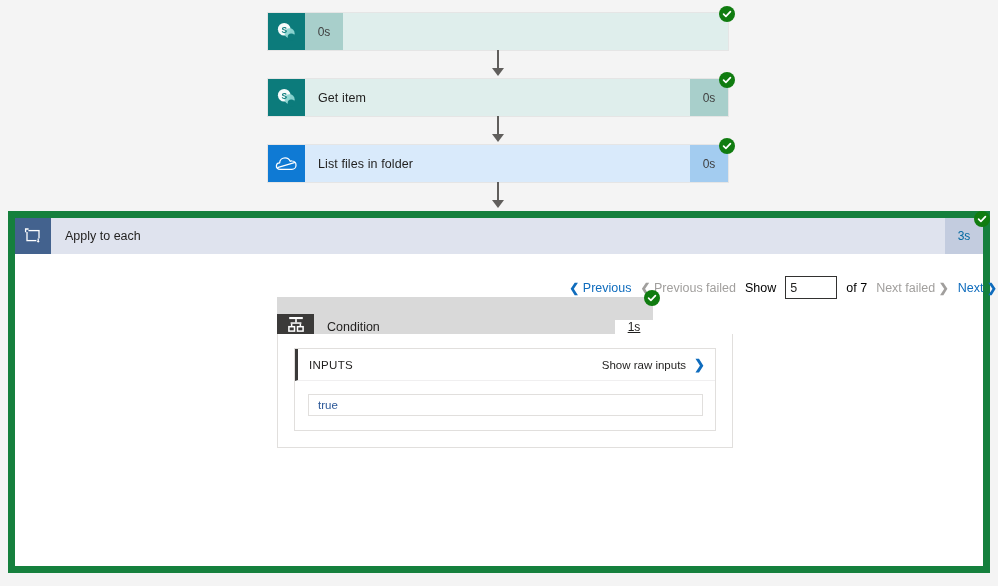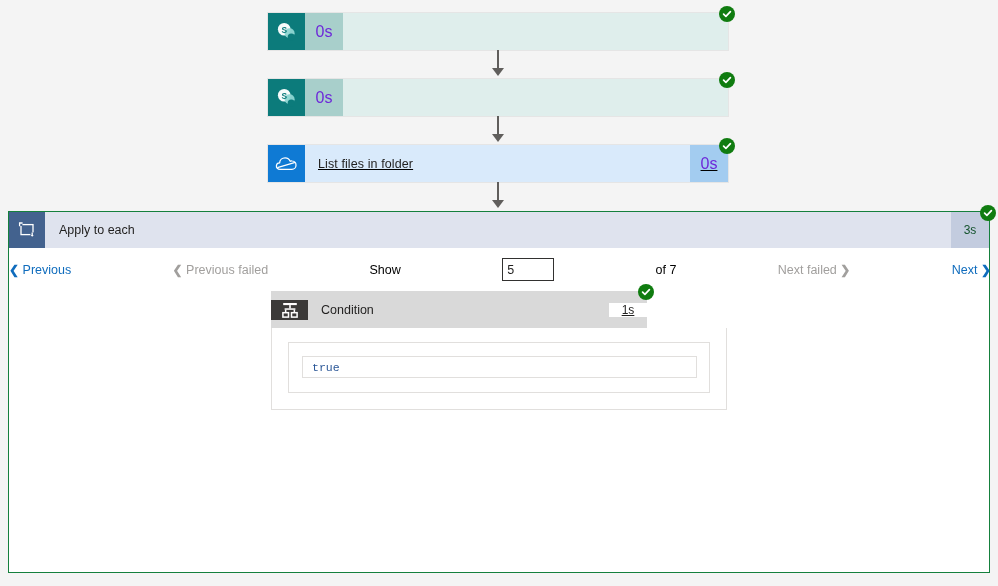--- a/index.html
+++ b/index.html
@@ -27,38 +27,38 @@
     flex: 1;
     display: flex; align-items: center;
     padding-left: 13px;
     font-size: 12.5px;
     color: #201f1e;
     letter-spacing: .1px;
   }
   .card .duration {
     width: 38px; min-width: 38px;
     display: flex; align-items: center; justify-content: center;
-    font-size: 16px;
-    color: #6d28d9;
+    font-size: 12px;
+    color: #404040;
   }
   .status-badge {
     position: absolute;
     top: -7px; right: -7px;
     width: 16px; height: 16px;
     border-radius: 50%;
     background: #107c10;
     display: flex; align-items: center; justify-content: center;
     z-index: 6;
   }
   .status-badge svg { display: block; }
 
   
   .tint-sp   { background: #dfeeec; }
   .tint-sp-d { background: #a8cfcb; }
-  .tint-od   { background: #d9eafb; text-decoration: underline; }
+  .tint-od   { background: #d9eafb; }
   .tint-od-d { background: #a3ccf0; }
   .tint-cond { background: #d9d9d9; }
   .tint-cond-d { background: #ffffff; text-decoration: underline; }
 
   .ic-sp { background: #0c7b7b; }
   .ic-od { background: #0f7ad4; }
   .ic-cond { background: #3b3a39; }
 
   
   .connector {
@@ -73,21 +73,21 @@
     border-right: 6px solid transparent;
     border-top: 8px solid #605e5c;
   }
 
   
   .scope {
     position: absolute;
     left: 8px; top: 211px;
     width: 982px; height: 362px;
     background: #ffffff;
-    border: 1px solid #15803d;
+    border: 7px solid #15803d;
   }
   .scope-header {
     position: relative;
     display: flex; align-items: stretch;
     height: 36px;
     background: #dfe3ee;
   }
   .scope-header .icon-box {
     width: 36px; min-width: 36px;
     background: #43628e;
@@ -95,29 +95,29 @@
   }
   .scope-header .scope-title {
     flex: 1; display: flex; align-items: center;
     padding-left: 14px;
     font-size: 12.5px; color: #201f1e;
   }
   .scope-header .scope-duration {
     width: 38px; min-width: 38px;
     background: #c3ccdf;
     display: flex; align-items: center; justify-content: center;
-    font-size: 12px; color: #14532d;
+    font-size: 12px; color: #0369a1;
   }
 
   
   .pager {
     position: absolute;
-    left: 0; top: 46px;
+    left: 0; top: 58px;
     width: 982px;
-    display: flex; align-items: center; justify-content: space-between;
+    display: flex; align-items: center; justify-content: flex-end;
     gap: 9px;
     font-size: 12.5px;
   }
   .pager .link-active { color: #0f6cbd; cursor: pointer; white-space: nowrap; }
   .pager .link-disabled { color: #a19f9d; white-space: nowrap; }
   .pager .plain { color: #000000; }
   .pager .chev { font-size: 12px; font-weight: 700; }
   .pager input {
     width: 52px; height: 23px;
     border: 1px solid #323130;
@@ -126,21 +126,21 @@
     padding: 0 4px;
     color: #201f1e;
     background: #fff;
     outline: none;
   }
 
   
   .cond-wrap { position: absolute; left: 262px; top: 79px; width: 456px; }
   .cond-card {
     position: relative;
-    display: flex; align-items: center;
+    display: flex; align-items: flex-end;
     height: 37px;
     width: 376px;
   }
   .cond-card .icon-box { width: 37px; min-width: 37px; display:flex; align-items:center; justify-content:center; }
   .cond-card .card-title { flex:1; display:flex; align-items:center; padding-left:13px; font-size:12.5px; color:#201f1e; }
   .cond-card .duration { width: 38px; min-width:38px; display:flex; align-items:center; justify-content:center; font-size:12px; color:#201f1e; }
 
   .cond-body {
     width: 456px;
     background: #ffffff;
@@ -167,21 +167,21 @@
   }
   .inputs-header .raw .chev { color: #0f6cbd; font-weight: 700; font-size: 13px; }
   .inputs-content { padding: 13px 12px 14px 13px; }
   .field-label { font-size: 11.5px; color: #201f1e; margin-bottom: 7px; }
   .field-value {
     border: 1px solid #e1dfdd;
     background: #fff;
     height: 22px;
     display: flex; align-items: center;
     padding-left: 9px;
-    font-family: Liberation Mono, monospace;
+    font-family: Liberation Sans, sans-serif;
     font-size: 11.5px;
     color: #2b5797;
   }
 </style>
 </head>
 <body>
 
 <div class="canvas">
 
   <div class="card tint-sp" style="left:268px; top:13px; width:460px;">
@@ -206,20 +206,21 @@
 
   <div class="card tint-sp" style="left:268px; top:79px; width:460px;">
     <div class="icon-box ic-sp">
       <svg width="22" height="22" viewBox="0 0 22 22">
         <circle cx="8.2" cy="8.2" r="6.3" fill="#ffffff" opacity="0.97"></circle>
         <circle cx="13.6" cy="12.2" r="5.0" fill="#8ed6d2" opacity="0.95"></circle>
         <circle cx="15.3" cy="16.1" r="3.6" fill="#0c7b7b"></circle>
         <text x="8.2" y="11.7" font-family="Liberation Sans, sans-serif" font-size="8.4" font-weight="bold" fill="#0c7b7b" text-anchor="middle">S</text>
       </svg>
     </div>
+    <div class="card-title">Get item</div>
     <div class="duration tint-sp-d">0s</div>
     <div class="status-badge">
       <svg width="10" height="10" viewBox="0 0 10 10">
           <path d="M1.6 5.2 L3.9 7.4 L8.4 2.6" stroke="#fff" stroke-width="1.7" fill="none" stroke-linecap="round" stroke-linejoin="round"></path>
         </svg>
     </div>
   </div>
 
   <div class="connector" style="left:497px; top:116px; height:20px;"></div>
   <div class="arrow-head" style="left:492px; top:134px;"></div>
@@ -295,20 +296,27 @@
         <div class="duration tint-cond-d">1s</div>
         <div class="status-badge">
           <svg width="10" height="10" viewBox="0 0 10 10">
               <path d="M1.6 5.2 L3.9 7.4 L8.4 2.6" stroke="#fff" stroke-width="1.7" fill="none" stroke-linecap="round" stroke-linejoin="round"></path>
             </svg>
         </div>
       </div>
 
       <div class="cond-body">
         <div class="inputs-panel">
+          <div class="inputs-header">
+            <span class="lbl">INPUTS</span>
+            <span class="raw">
+              <span>Show raw inputs</span>
+              <span class="chev">❯</span>
+            </span>
+          </div>
           <div class="inputs-content">
             <div class="field-value">true</div>
           </div>
         </div>
       </div>
     </div>
 
   </div>
 </div>
 

